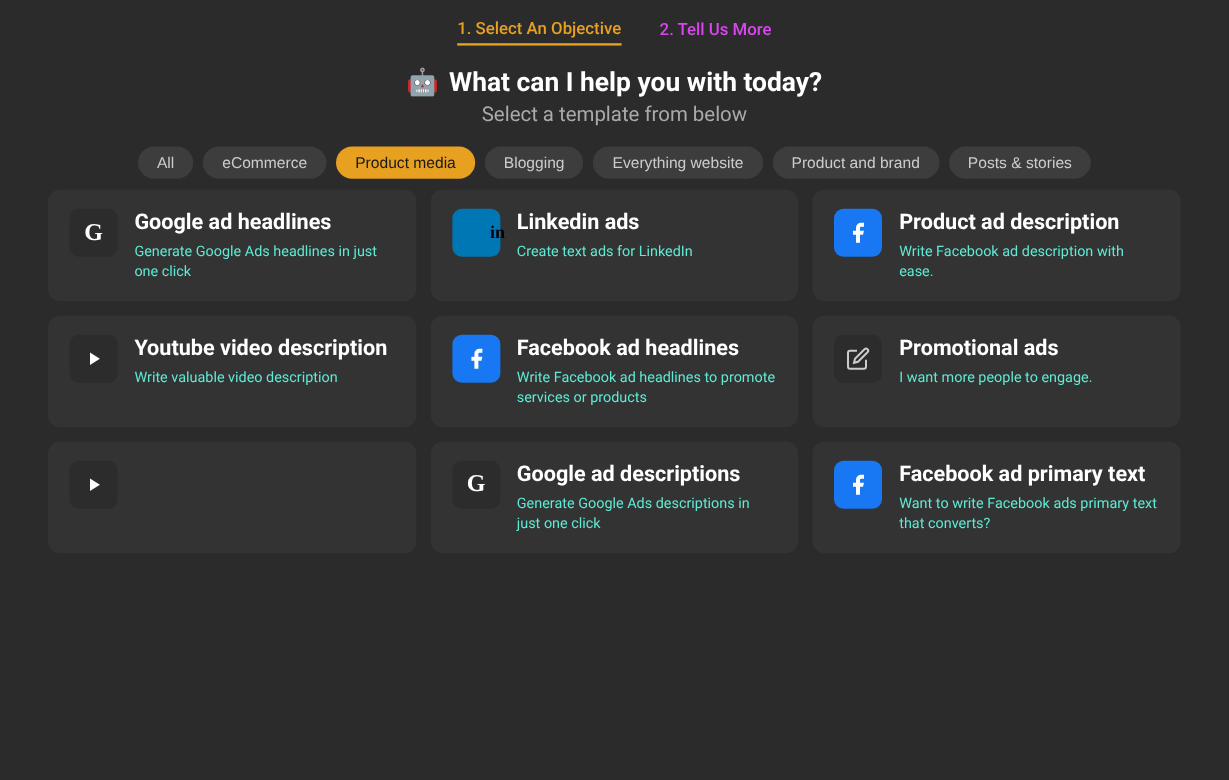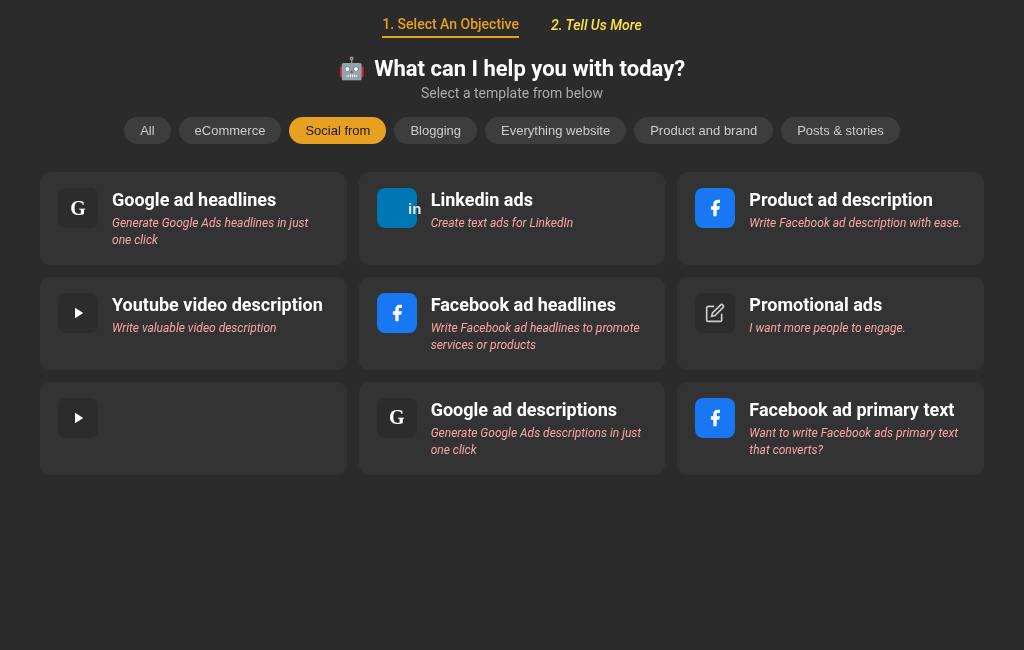--- a/index.html
+++ b/index.html
@@ -33,22 +33,21 @@
       font-size: 14px;
       font-weight: 500;
       padding-bottom: 4px;
       cursor: pointer;
     }
     .step.active {
       color: #e8a020;
       border-bottom: 2px solid #e8a020;
     }
     .step.inactive {
-      color: #fde047;
-      font-style: italic;
+      color: #d946ef;
     }
 
     
     .header {
       text-align: center;
       margin-bottom: 16px;
     }
     .header-title {
       font-size: 22px;
       font-weight: 700;
@@ -56,29 +55,29 @@
       display: flex;
       align-items: center;
       justify-content: center;
       gap: 8px;
       margin-bottom: 4px;
     }
     .robot-icon {
       font-size: 22px;
     }
     .header-subtitle {
-      font-size: 14px;
+      font-size: 17px;
       color: #aaa;
     }
 
     
     .filter-bar {
       display: flex;
       gap: 8px;
-      margin-bottom: 28px;
+      margin-bottom: 9px;
       flex-wrap: wrap;
       justify-content: center;
     }
     .pill {
       border-radius: 20px;
       padding: 6px 16px;
       font-size: 13px;
       font-weight: 500;
       cursor: pointer;
       border: none;
@@ -160,23 +159,22 @@
     }
     .card-title {
       font-size: 18px;
       font-weight: 700;
       color: #fff;
       margin-bottom: 4px;
       line-height: 1.3;
     }
     .card-desc {
       font-size: 12px;
-      color: #fca5a5;
+      color: #5eead4;
       line-height: 1.4;
-      font-style: italic;
     }
   </style>
 </head>
 <body>
 
 <div class="page-wrapper">
 
   <div class="steps-nav">
     <div class="step active">1. Select An Objective</div>
     <div class="step inactive">2. Tell Us More</div>
@@ -186,40 +184,40 @@
     <div class="header-title">
       <span class="robot-icon">🤖</span>
       <span>What can I help you with today?</span>
     </div>
     <div class="header-subtitle">Select a template from below</div>
   </div>
 
   <div class="filter-bar">
   <button class="pill default">All</button>
       <button class="pill default">eCommerce</button>
-      <button class="pill active">Social from</button>
+      <button class="pill active">Product media</button>
       <button class="pill default">Blogging</button>
       <button class="pill default">Everything website</button>
       <button class="pill default">Product and brand</button>
       <button class="pill default">Posts &amp; stories</button>
     </div>
 
   <div class="cards-grid">
   <div class="card">
         <div class="card-icon google" style="background: rgb(44, 44, 44);">
           <span style="font-size:20px;font-weight:700;font-family:serif;color:white;">G</span>
         </div>
         <div class="card-content">
           <div class="card-title">Google ad headlines</div>
           <div class="card-desc">Generate Google Ads headlines in just one click</div>
         </div>
       </div>
       <div class="card">
         <div class="card-icon linkedin">
-          <span style="font-size:15px;font-weight:700;font-style:normal;font-family:Liberation Sans, sans-serif;color:#e5e5e5;margin-left:36px;">in</span>
+          <span style="font-size:15px;font-weight:700;font-style:normal;font-family:Liberation Serif, serif;color:#000000;margin-left:36px;">in</span>
         </div>
         <div class="card-content">
           <div class="card-title">Linkedin ads</div>
           <div class="card-desc">Create text ads for LinkedIn</div>
         </div>
       </div>
       <div class="card">
         <div class="card-icon facebook">
           <svg width="20" height="20" viewBox="0 0 24 24" fill="white">
             <path d="M18 2h-3a5 5 0 0 0-5 5v3H7v4h3v8h4v-8h3l1-4h-4V7a1 1 0 0 1 1-1h3z"></path>

